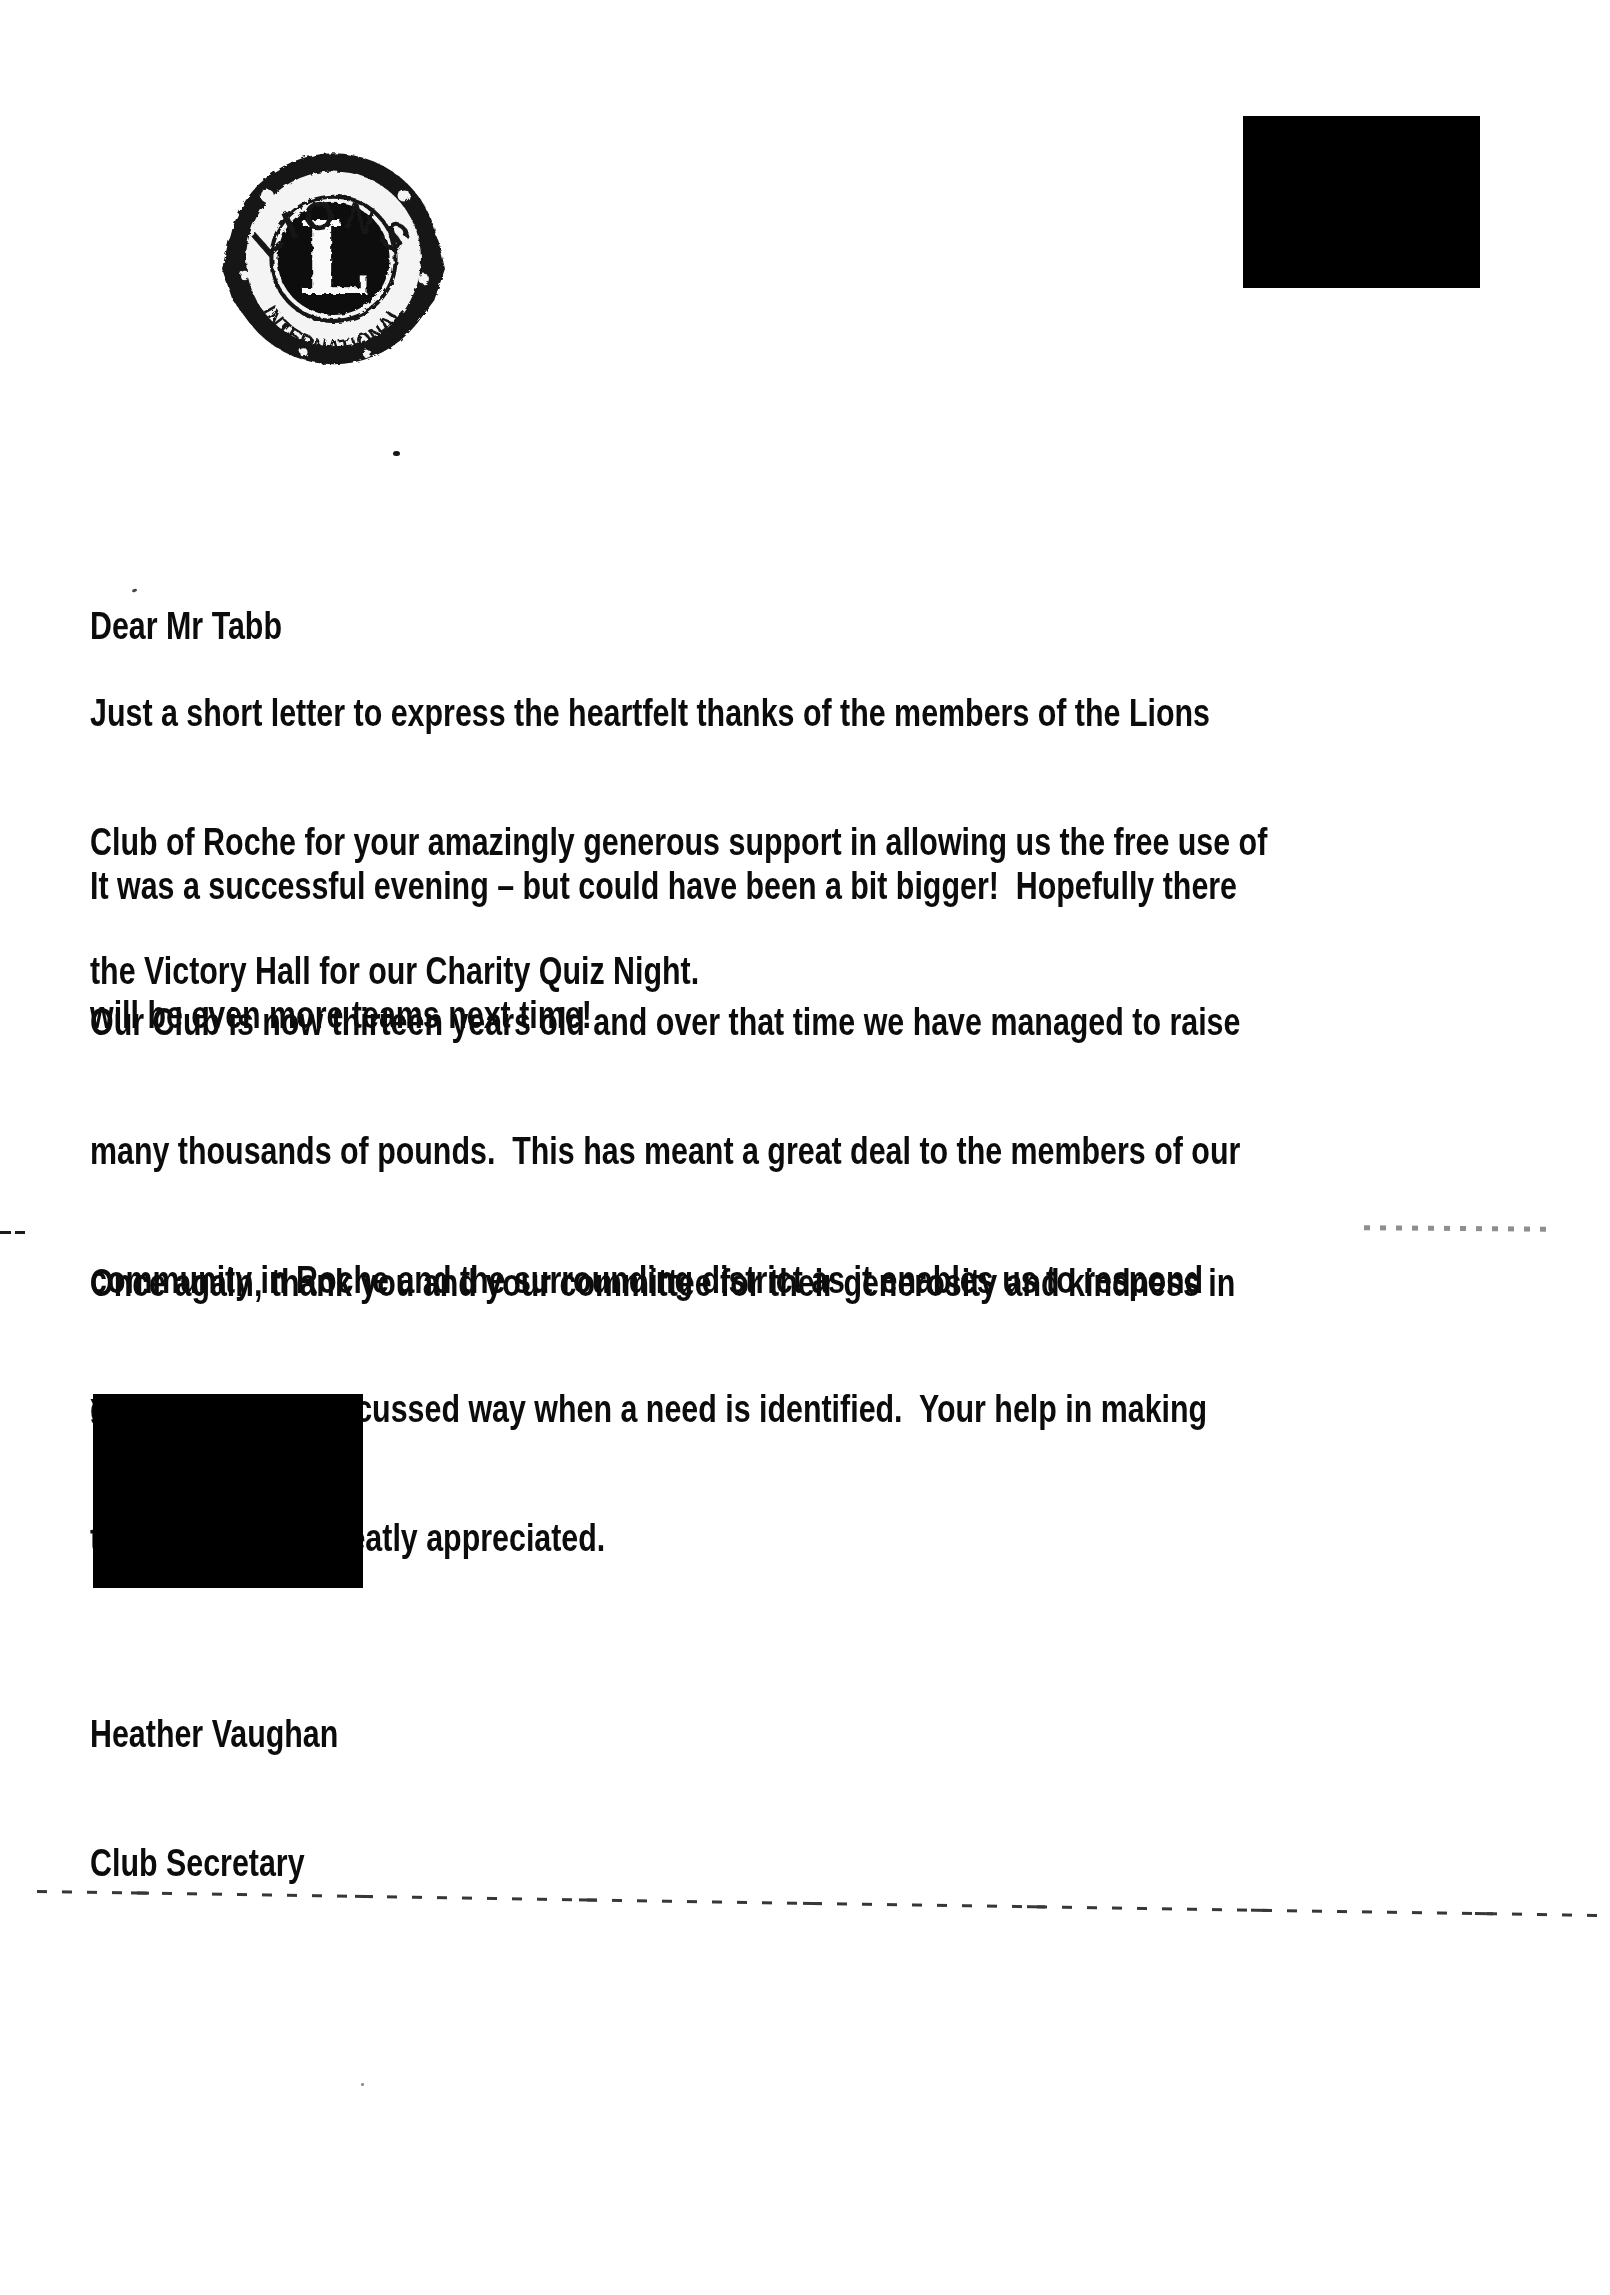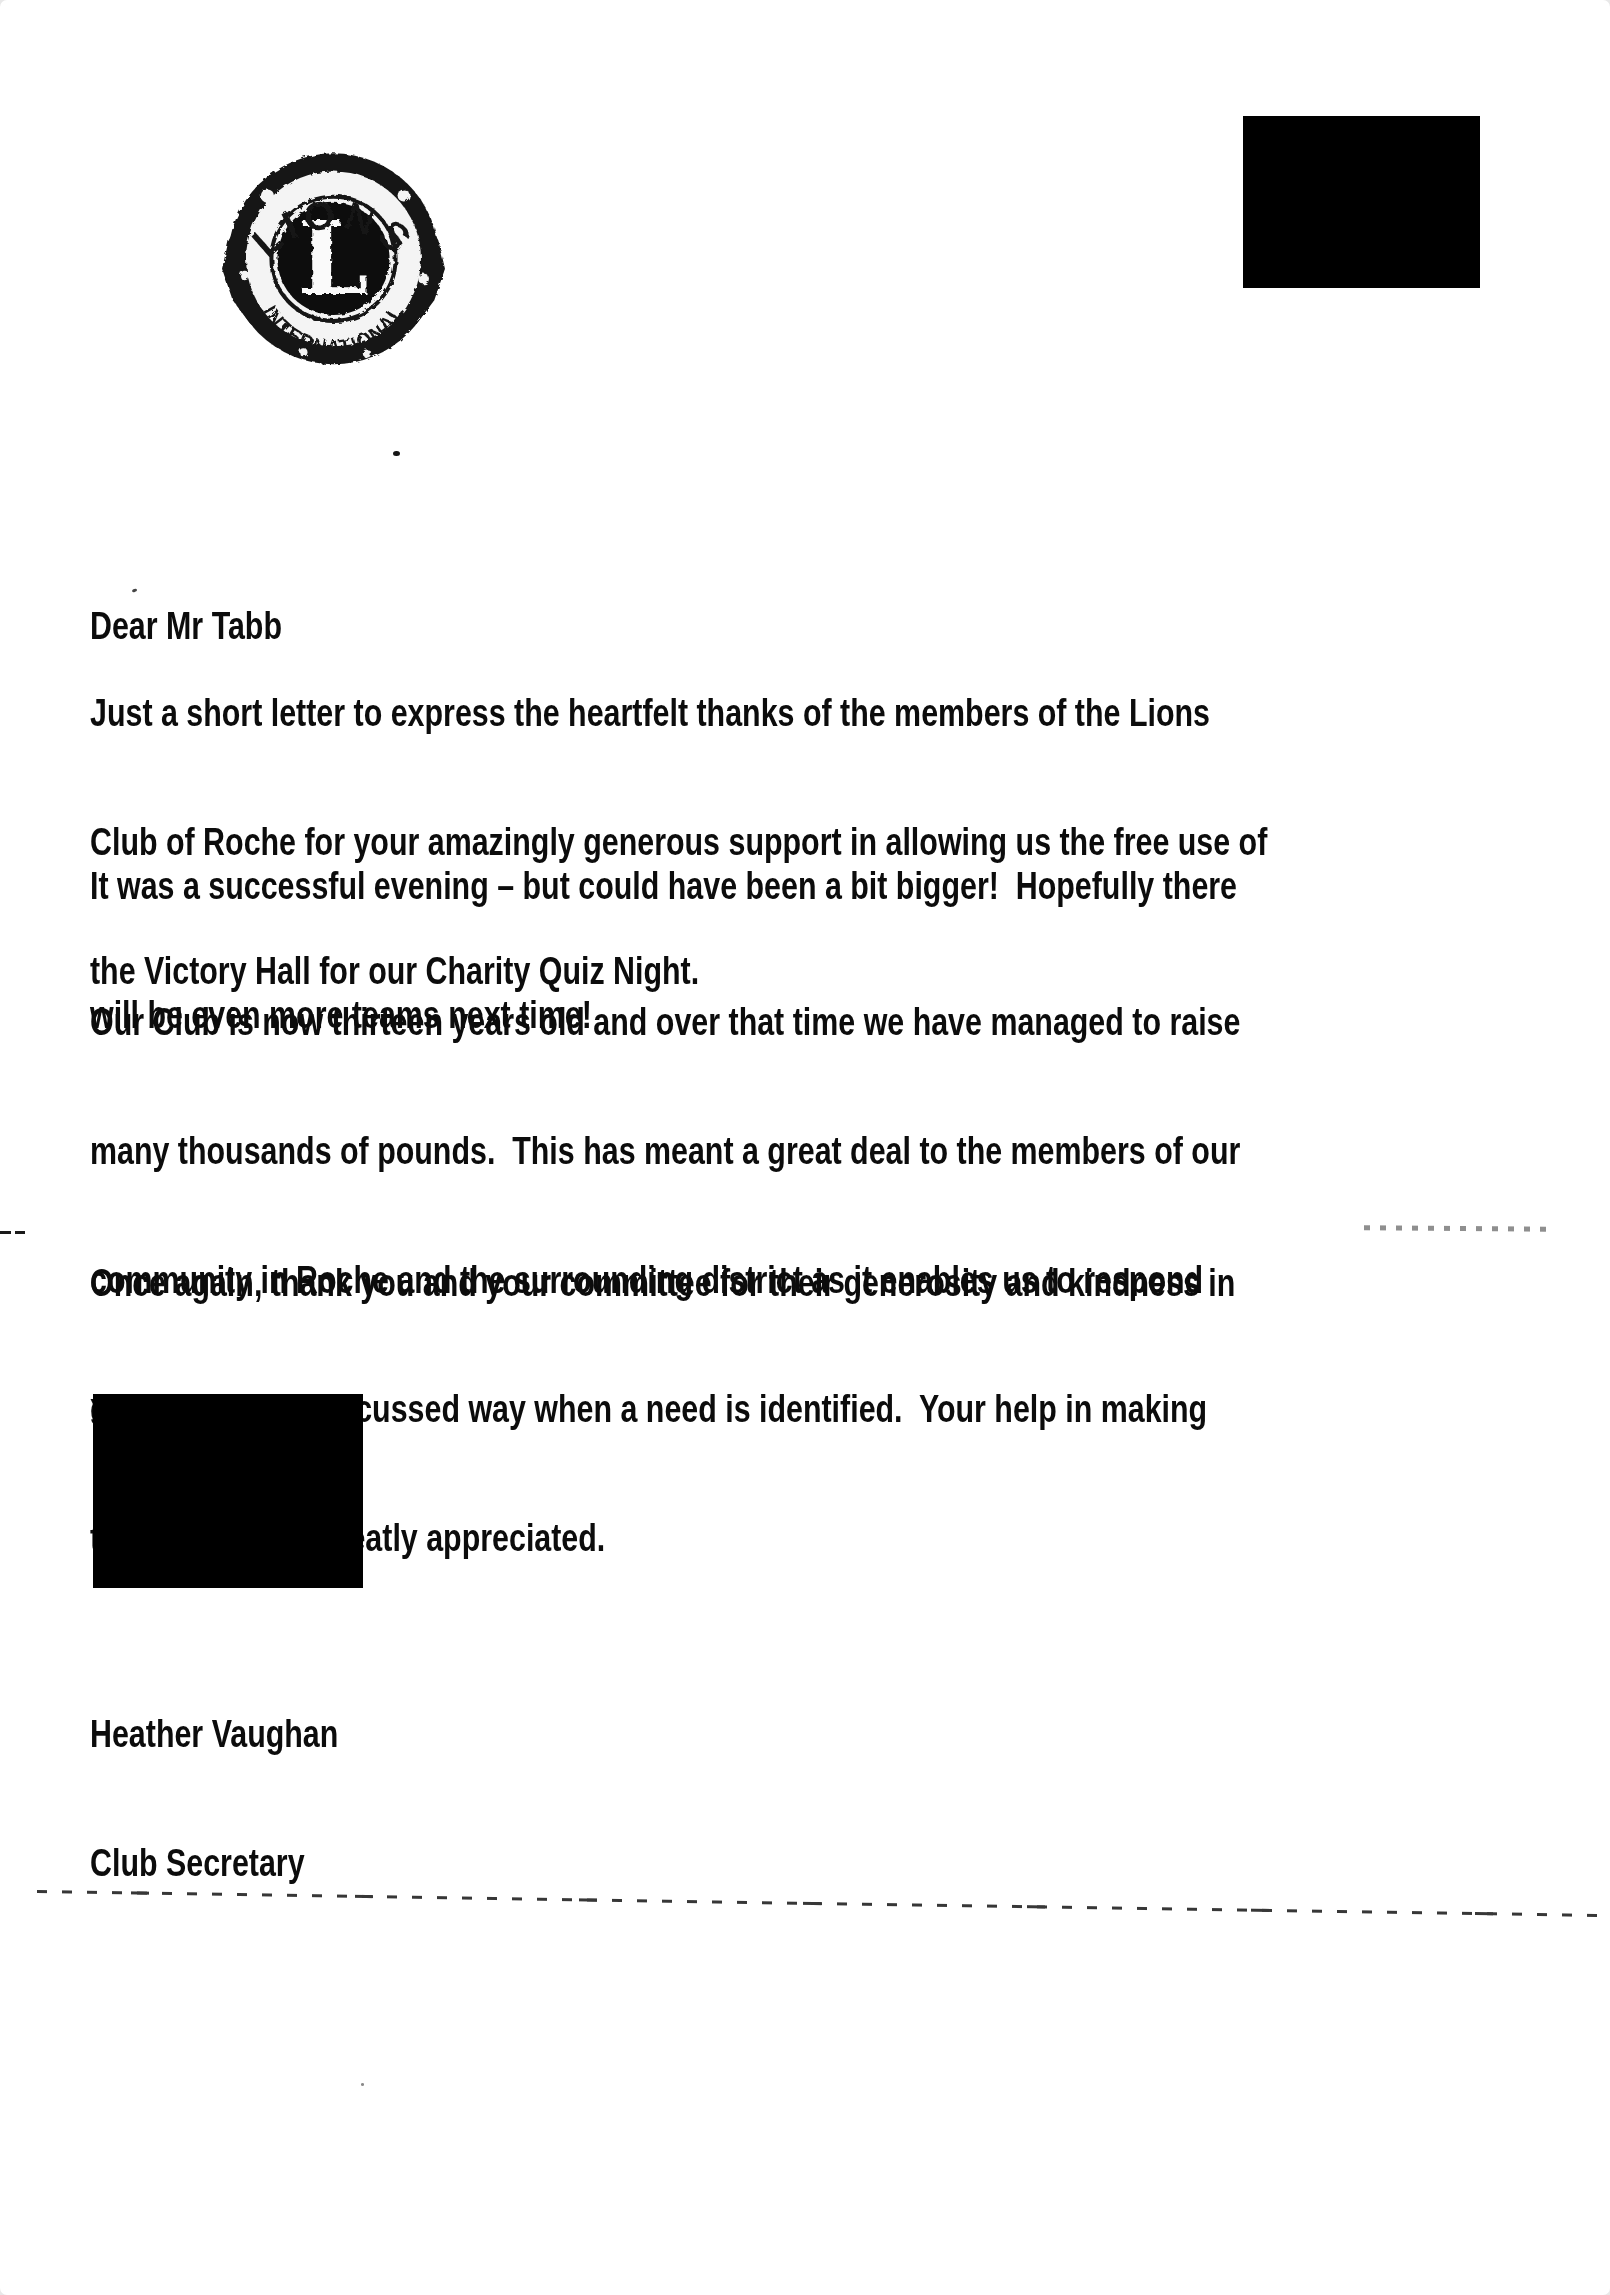--- a/index.html
+++ b/index.html
@@ -3,21 +3,20 @@
 <meta charset="utf-8">
 <style>
   html,body{margin:0;padding:0;background:#e8e8e8;}
   .page{
     position:relative;
     width:1610px;
     height:2295px;
     background:#ffffff;
     overflow:hidden;
     font-family:"Liberation Sans","DejaVu Sans",sans-serif;
-    border-radius:7px;
   }
   
   .txt{
     position:absolute;
     left:90px;
     color:#0c0c0c;
     font-weight:700;
     font-size:38px;
     line-height:43px;
     letter-spacing:0px;

